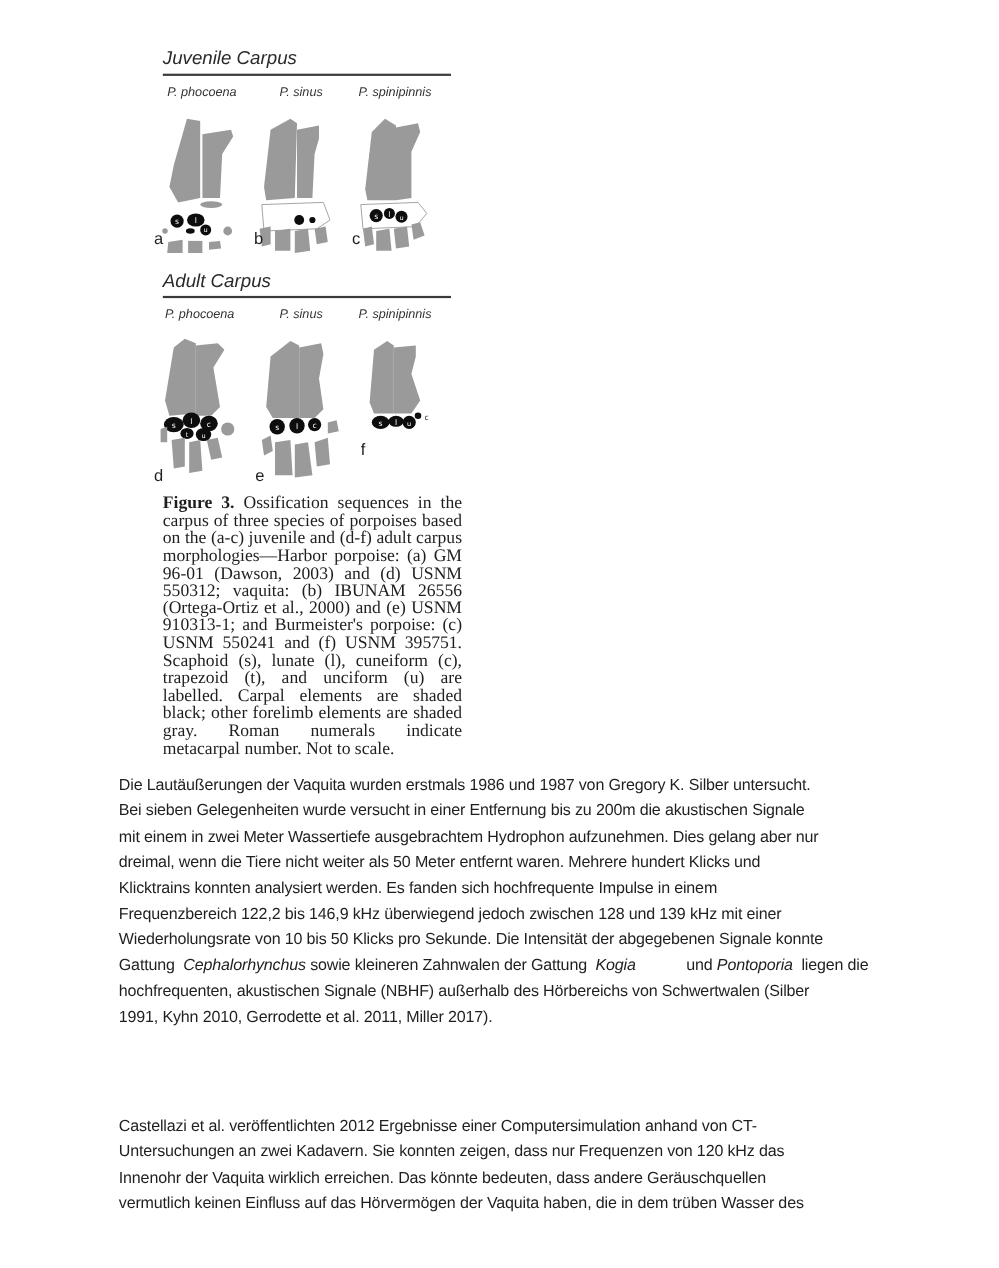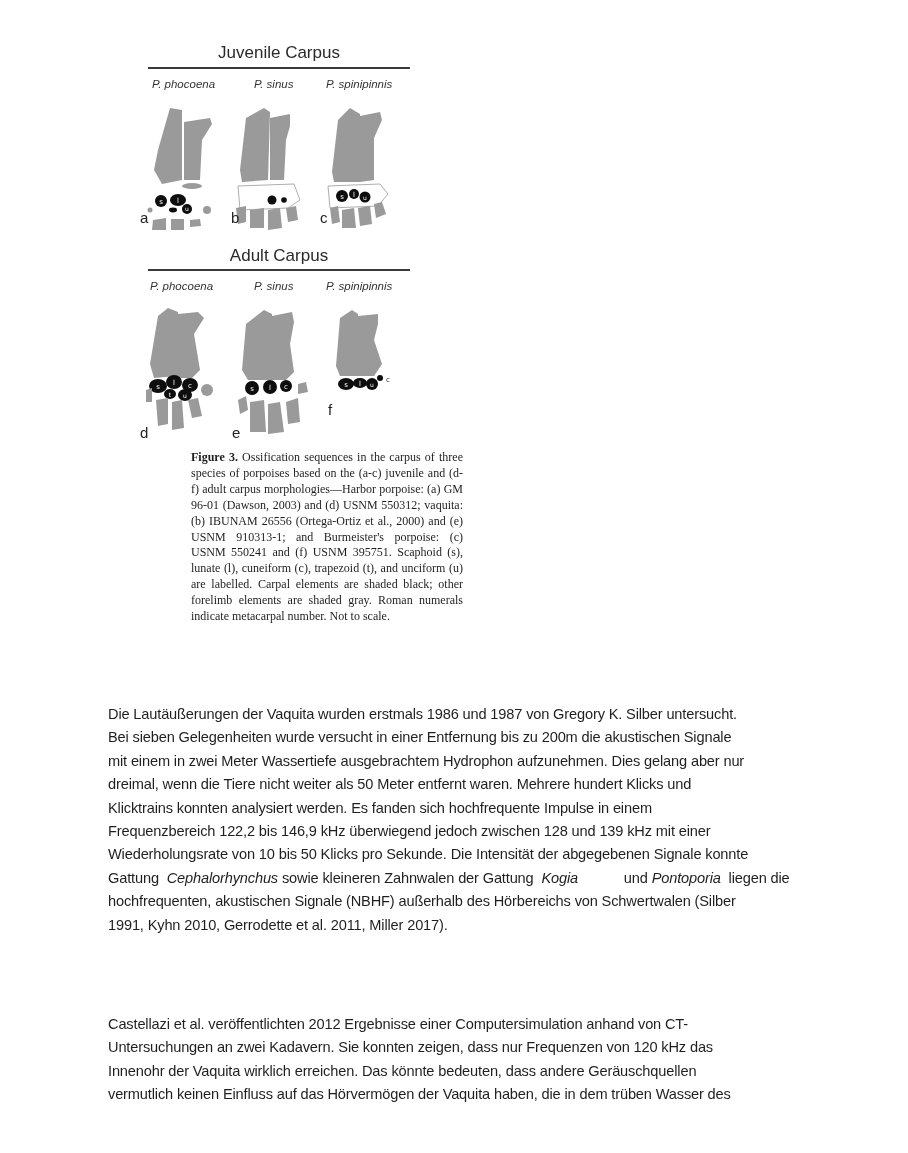--- a/index.html
+++ b/index.html
@@ -1,33 +1,33 @@
 <!DOCTYPE html>
 <html><head>
 <meta charset="utf-8">
 <style>
   html, body { margin: 0; padding: 0; background: #ffffff; }
   body { width: 908px; height: 1153px; position: relative; overflow: hidden; color: #1a1a1a; }
 
   .figure { position: absolute; left: 140px; top: 38px; width: 275px; }
   .fig-heading {
     font-family: "Liberation Sans", sans-serif; font-size: 17px; color: #2a2a2a;
-    text-align: center; position: absolute; left: 8px; width: 262px;
+    position: absolute; left: 8px; width: 262px; font-style: italic;
   }
   .fig-rule { position: absolute; left: 8px; width: 262px; height: 0; border-top: 2px solid #3a3a3a; }
   .species { position: absolute; font-family: "Liberation Sans", sans-serif; font-style: italic; font-size: 11.5px; color: #333; text-align: center; }
 
   .panel { position: absolute; }
   .panel svg { display: block; }
   .panel-letter { position: absolute; font-family: "Liberation Sans", sans-serif; font-size: 15px; color: #222; }
 
   .fig-caption {
     position: absolute; left: 148px; top: 450px; width: 272px;
-    font-family: "Liberation Serif", serif; font-size: 12px; line-height: 15.9px;
-    text-align: justify; color: #1e1e1e; margin-left: 43px;
+    font-family: "Liberation Serif", serif; font-size: 16px; line-height: 15.9px;
+    text-align: justify; color: #1e1e1e;
   }
   .fig-caption b { font-weight: bold; }
 
   .body-text {
     position: absolute; left: 108px; width: 700px;
     font-family: "Liberation Sans", sans-serif; font-size: 14.6px; line-height: 23.4px; color: #1f1f1f;
     letter-spacing: -0.15px;
   }
   .body-text i { font-style: italic; }
   .line { display: block; white-space: nowrap; }

